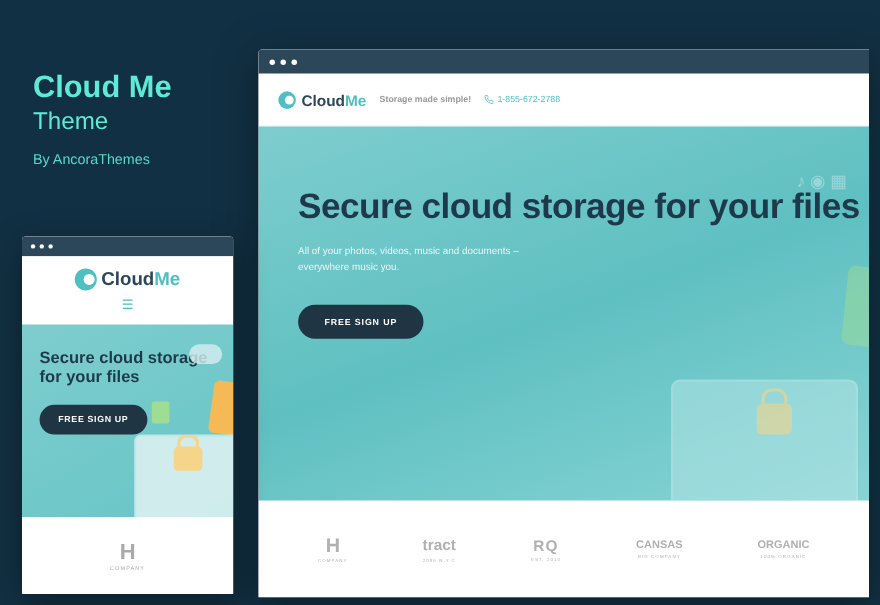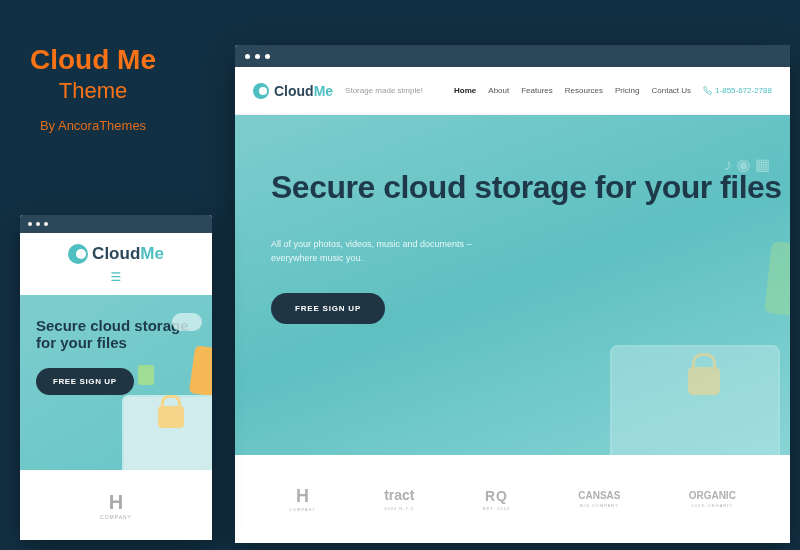--- a/index.html
+++ b/index.html
@@ -1,43 +1,43 @@
 <!DOCTYPE html>
 <html><head>
 <meta charset="utf-8">
 <style>
   * { margin: 0; padding: 0; box-sizing: border-box; font-family: -apple-system, BlinkMacSystemFont, "Segoe UI", Arial, sans-serif; }
   body { width: 800px; height: 550px; background: #123043; overflow: hidden; position: relative; }
   
-  .title-block { position: absolute; left: 30px; top: 45px; color: #f97316; text-align: center; }
+  .title-block { position: absolute; left: 30px; top: 64px; color: #5eead4; }
   .title-main { font-size: 28px; font-weight: 700; line-height: 1.1; }
   .title-sub { font-size: 22px; font-weight: 400; margin-top: 2px; }
   .title-author { font-size: 13px; font-weight: 300; margin-top: 14px; opacity: 0.9; }
   
   
   .desktop { position: absolute; left: 235px; top: 45px; width: 555px; height: 498px; background: #fff; box-shadow: 0 8px 40px rgba(0,0,0,0.35); border-radius: 3px 0 0 0; overflow: hidden; }
   .desktop-bar { height: 22px; background: #2d475a; display: flex; align-items: center; padding-left: 10px; gap: 5px; }
   .dot { width: 5px; height: 5px; background: #fff; border-radius: 50%; }
   
   .desktop-header { height: 48px; background: #fff; display: flex; align-items: center; padding: 0 18px; border-bottom: 1px solid #f0f0f0; }
   .d-logo { display: flex; align-items: center; gap: 5px; font-weight: 800; font-size: 14px; }
   .d-logo-icon { width: 16px; height: 16px; background: #4fbfc1; border-radius: 50%; position: relative; }
   .d-logo-icon::after { content:""; position:absolute; width:8px; height:8px; background:#fff; border-radius:50%; top:4px; left:6px; }
   .d-logo .c1 { color: #2d475a; }
   .d-logo .c2 { color: #4fbfc1; }
-  .d-tagline { font-size: 8px; color: #999; margin-left: 12px; }
+  .d-tagline { font-size: 8px; color: #999; margin-left: 12px; font-weight: bold; }
   .d-nav { margin-left: auto; display: flex; gap: 12px; align-items: center; }
   .d-nav-item { font-size: 8px; color: #555; cursor: pointer; }
   .d-nav-item.active { color: #222; font-weight: 600; }
   .d-phone { display:flex; align-items:flex-start; gap:3px; font-size: 8px; color: #4fbfc1; margin-left: 12px; }
   .d-phone-icon { width: 9px; height: 9px; display:inline-block; }
   
   .desktop-hero { height: 340px; background: linear-gradient(160deg, #7ecdce 0%, #5fc0c1 50%, #88d4d5 100%); padding: 55px 0 0 36px; position: relative; overflow: hidden; }
   .d-hero-title { font-size: 32px; font-weight: 800; color: #1e3a4a; line-height: 1.08; letter-spacing: -0.5px; }
-  .d-hero-sub { font-size: 9px; color: #e8f7f7; margin-top: 32px; line-height: 1.6; }
+  .d-hero-sub { font-size: 9px; color: #e8f7f7; margin-top: 16px; line-height: 1.6; }
   .d-cta { display: inline-block; background: #1f3543; color: #fff; font-size: 8px; font-weight: 700; letter-spacing: 0.8px; padding: 11px 24px; border-radius: 30px; margin-top: 28px; cursor: pointer; }
   
   .d-illus-laptop { position:absolute; right: 10px; bottom: -10px; width: 170px; height: 120px; background: #b8e6e7; border: 2px solid #cdeeee; border-radius: 8px; opacity: 0.5; }
   .d-illus-lock { position:absolute; right: 70px; bottom: 60px; width: 32px; height: 28px; background: #f4d58a; border-radius: 5px; opacity: 0.6; }
   .d-illus-lock::before{ content:""; position:absolute; width:18px; height:14px; border:3px solid #f4d58a; border-bottom:none; border-radius:10px 10px 0 0; top:-14px; left:4px;}
   .d-illus-phone { position:absolute; right: -20px; bottom: 140px; width: 42px; height: 72px; background: #a8e288; border-radius: 7px; opacity: 0.4; transform: rotate(6deg);}
   .d-illus-icons { position:absolute; right: 20px; top: 40px; opacity: 0.35; color:#fff; font-size:16px; display:flex; gap:10px;}
   
   .desktop-brands { height: 88px; background: #fff; display: flex; align-items: center; justify-content: space-around; padding: 0 20px; }
   .brand { color: #b0b0b0; font-size: 10px; font-weight: 700; text-align: center; }
@@ -87,28 +87,20 @@
     <span class="dot"></span>
     <span class="dot"></span>
     <span class="dot"></span>
   </div>
   <div class="desktop-header">
     <div class="d-logo">
       <span class="d-logo-icon"></span>
       <span><span class="c1">Cloud</span><span class="c2">Me</span></span>
     </div>
     <div class="d-tagline">Storage made simple!</div>
-    <div class="d-nav">
-      <span class="d-nav-item active">Home</span>
-      <span class="d-nav-item">About</span>
-      <span class="d-nav-item">Features</span>
-      <span class="d-nav-item">Resources</span>
-      <span class="d-nav-item">Pricing</span>
-      <span class="d-nav-item">Contact Us</span>
-    </div>
     <div class="d-phone">
       <svg class="d-phone-icon" viewBox="0 0 24 24" fill="none" stroke="#4fbfc1" stroke-width="2">
           <path d="M22 16.92v3a2 2 0 0 1-2.18 2 19.79 19.79 0 0 1-8.63-3.07 19.5 19.5 0 0 1-6-6 19.79 19.79 0 0 1-3.07-8.67A2 2 0 0 1 4.11 2h3a2 2 0 0 1 2 1.72 12.84 12.84 0 0 0 .7 2.81 2 2 0 0 1-.45 2.11L8.09 9.91a16 16 0 0 0 6 6l1.27-1.27a2 2 0 0 1 2.11-.45 12.84 12.84 0 0 0 2.81.7A2 2 0 0 1 22 16.92z"></path>
         </svg>
       <span>1-855-672-2788</span>
     </div>
   </div>
   <div class="desktop-hero">
     <div class="d-illus-icons">♪ ◉ ▦</div>
     <div class="d-illus-phone"></div>

